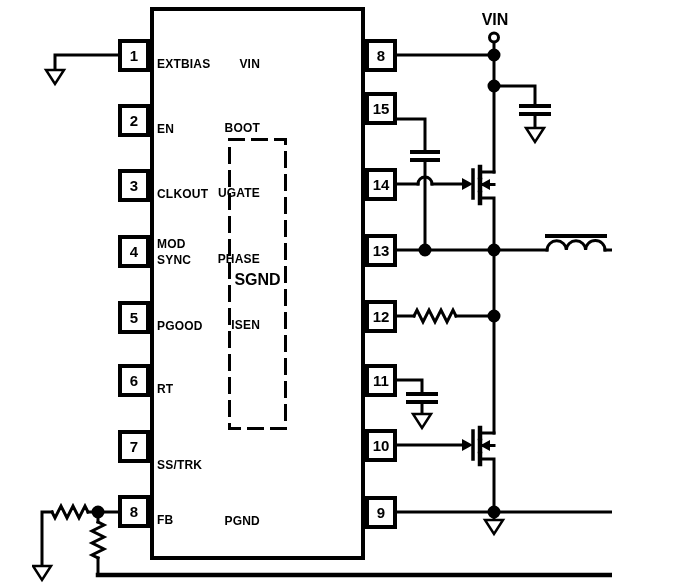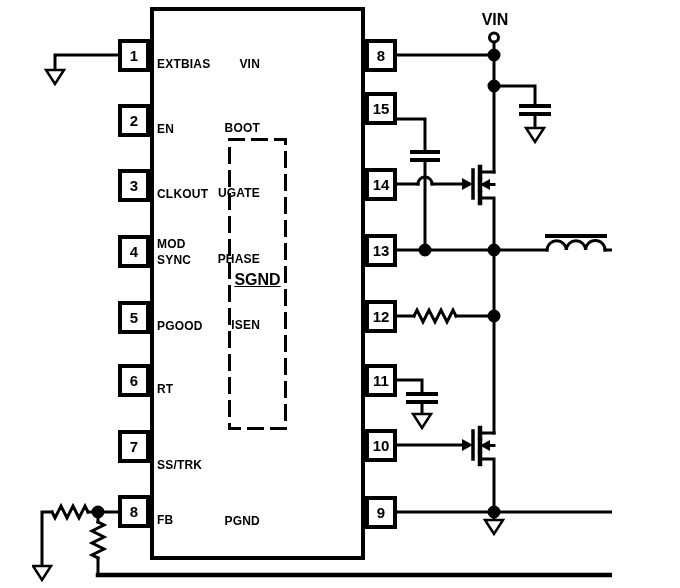--- a/index.html
+++ b/index.html
@@ -24,21 +24,21 @@
   .pin-label{
     position:absolute;height:33px;display:flex;flex-direction:column;
     justify-content:flex-end;font-size:12px;line-height:16px;letter-spacing:0.2px;
     white-space:nowrap;
   }
   .pin-label.left{left:125px;align-items:flex-start;}
   .pin-label.right{right:352px;align-items:flex-end;text-align:right;}
   .net-label{position:absolute;font-size:16px;line-height:16px;white-space:nowrap;}
   .sgnd-label{
     position:absolute;left:196px;top:272px;width:59px;text-align:center;
-    font-size:16px;line-height:16px;text-decoration:underline;
+    font-size:16px;line-height:16px;
   }
 </style>
 </head>
 <body>
 
 <div class="canvas">
 
   <div class="ic-body"></div>
 
   <svg class="wiring" width="680" height="588" viewBox="0 0 680 588" fill="none" stroke="#000" stroke-width="3" stroke-linecap="square" stroke-linejoin="miter">

